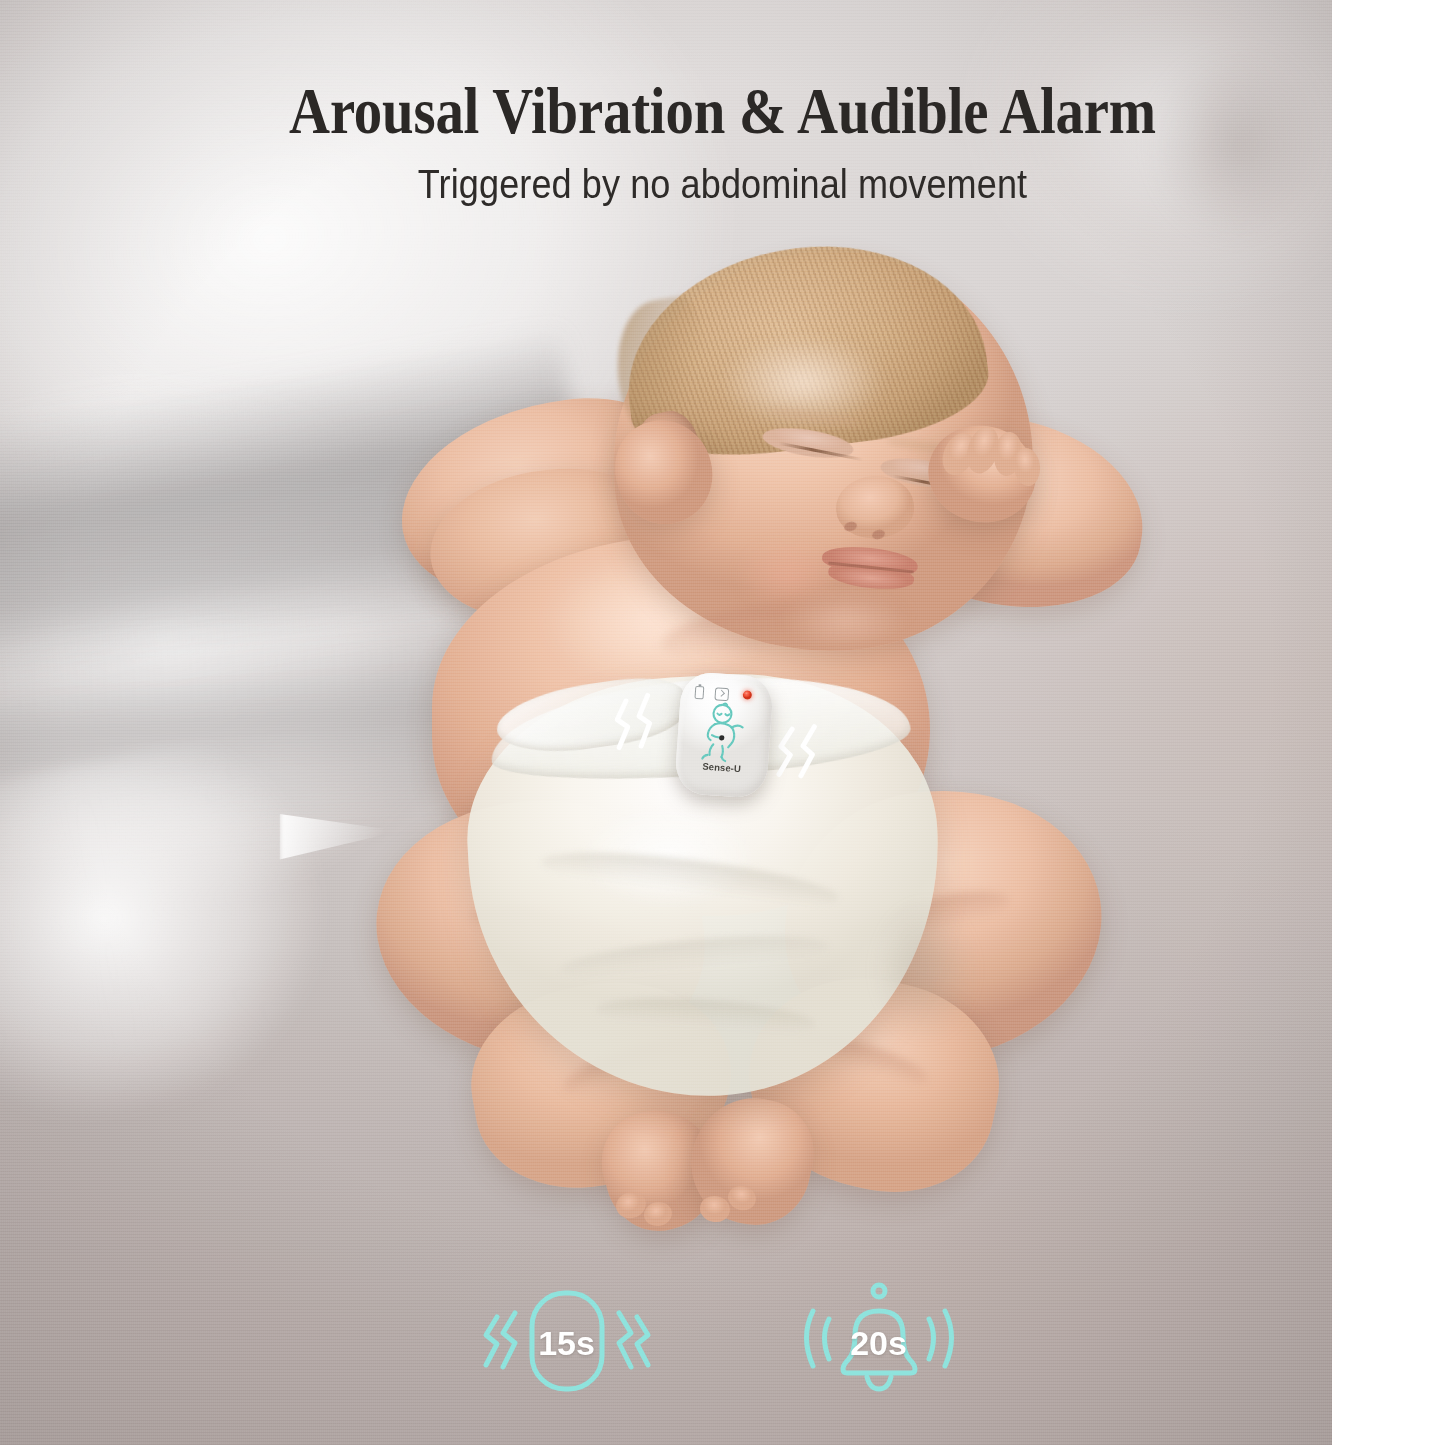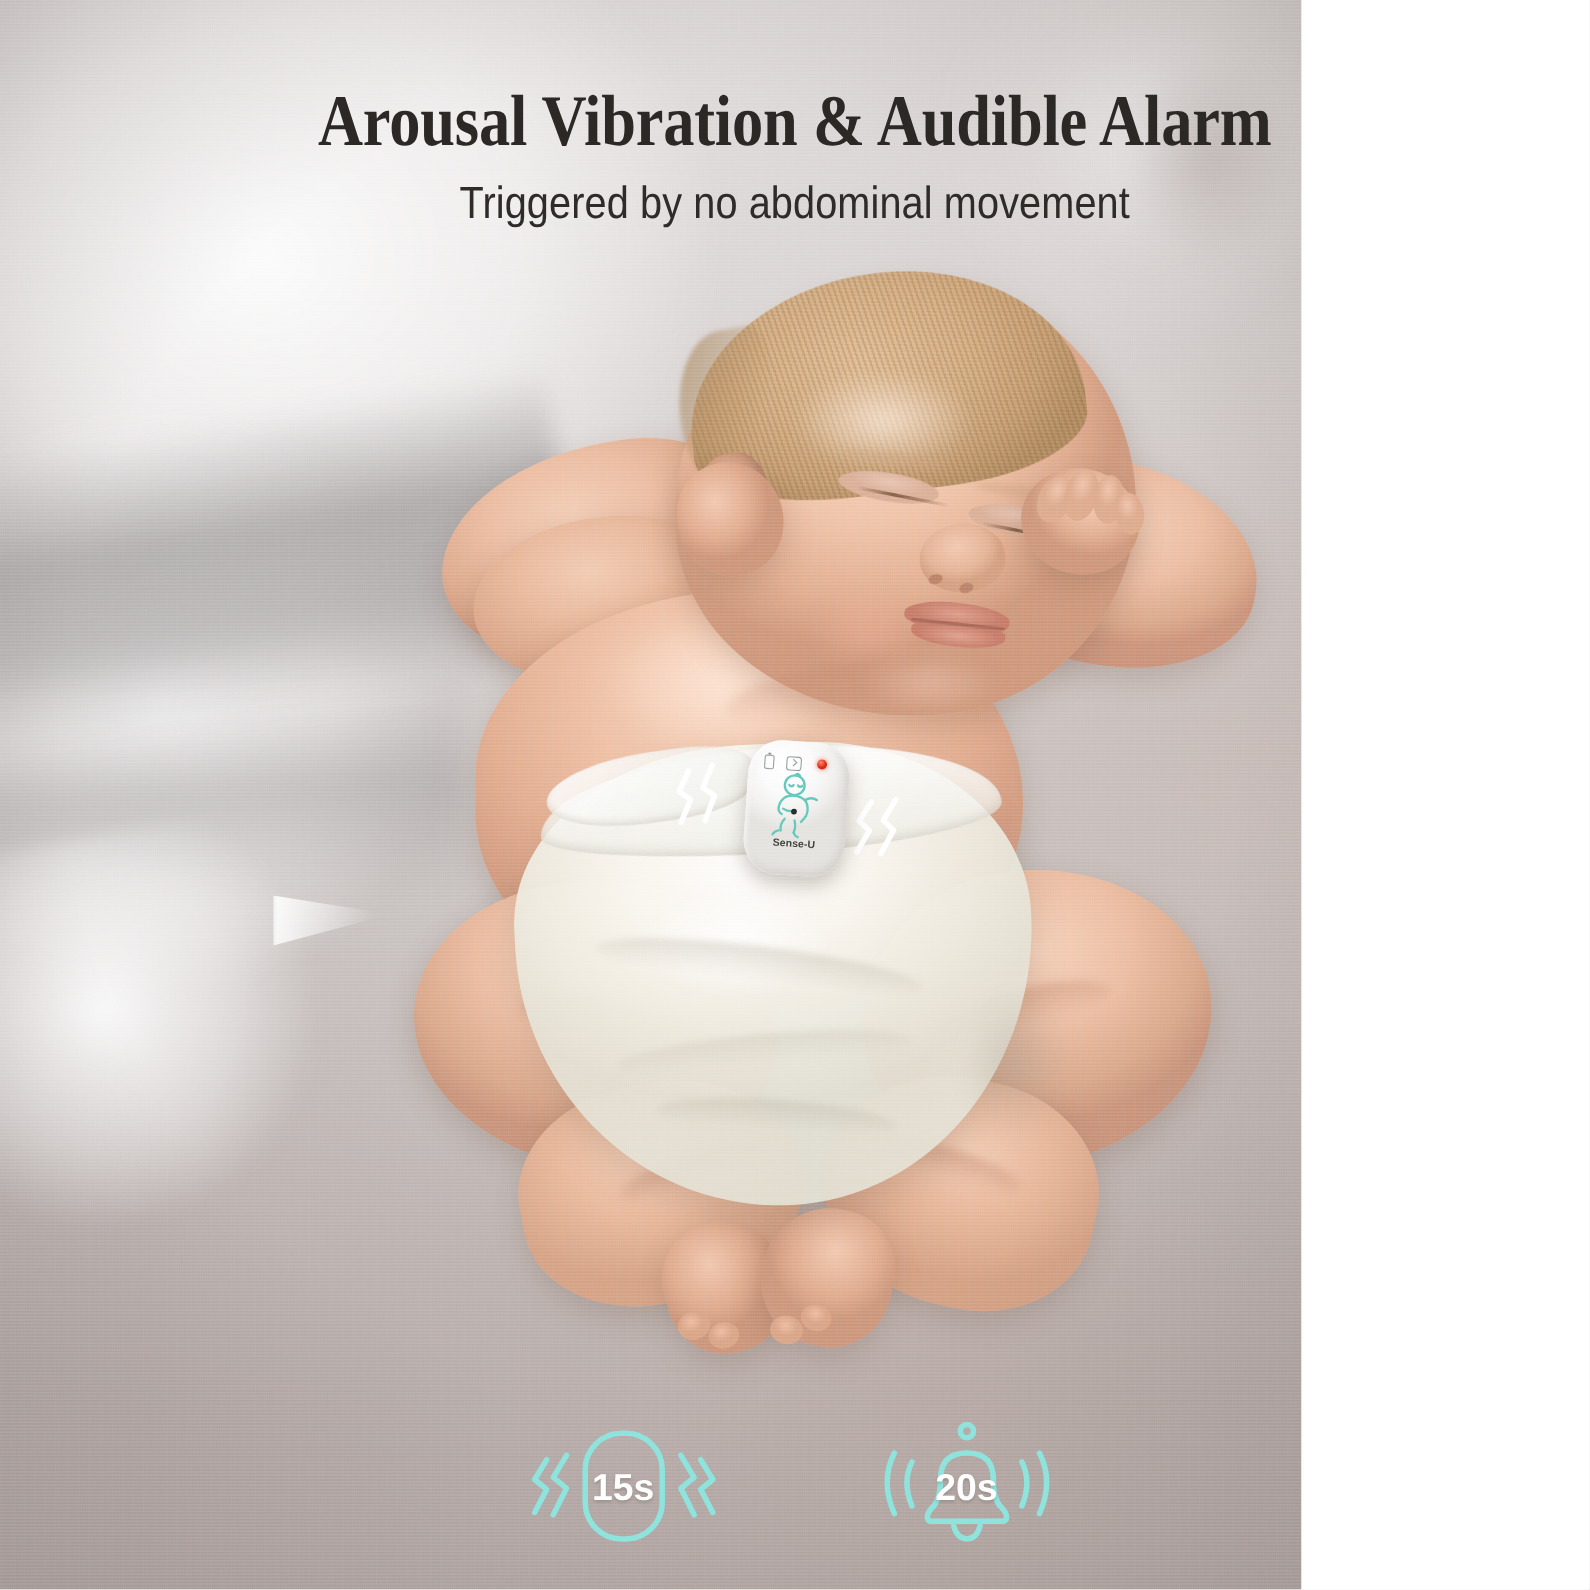--- a/index.html
+++ b/index.html
@@ -1,17 +1,17 @@
 <!DOCTYPE html>
 <html><head>
 <meta charset="utf-8">
 <style>
   html,body{margin:0;padding:0;background:#fff;}
   #stage{
-    position:relative;width:1183px;height:1445px;overflow:hidden;
+    position:relative;width:1332px;height:1445px;overflow:hidden;
     font-family:"Liberation Sans",sans-serif;
     background:#cdc8c7;
   }
 
   
   .bg-base{position:absolute;inset:0;
     background:
       radial-gradient(120% 85% at 50% 8%, #e0dcdb 0%, #d6d1d0 38%, #c7c0be 70%, #b9b0ae 100%);
   }
   .bg-warm{position:absolute;inset:0;
@@ -247,21 +247,21 @@
   
   #hdr{position:absolute;left:0;top:0;width:1445px;text-align:center;}
   .title{margin-top:78px;font-family:"Liberation Serif",serif;font-weight:700;
     font-size:66px;line-height:1;color:#2b2826;letter-spacing:-.2px;
     transform:scaleX(.86);transform-origin:center;white-space:nowrap;}
   .subtitle{margin-top:20px;font-family:"Liberation Sans",sans-serif;font-weight:400;
     font-size:41px;line-height:1;color:#2e2b29;letter-spacing:.1px;
     transform:scaleX(.88);transform-origin:center;white-space:nowrap;}
 
   
-  #features{position:absolute;left:0;bottom:34px;width:1445px;display:flex;
+  #features{position:absolute;left:0;bottom:44px;width:1445px;display:flex;
     align-items:center;justify-content:center;gap:132px;text-decoration:underline;}
   .feat{display:flex;align-items:center;gap:14px;}
   .feat-icon{position:relative;width:180px;height:120px;flex:0 0 180px;}
   .feat-txt{font-family:"Liberation Sans",sans-serif;font-weight:600;font-size:37px;
     line-height:1.18;color:#ffffff;letter-spacing:.1px;white-space:pre-line;
     text-shadow:0 1px 3px rgba(90,78,74,.35);}
   .sec-label{position:absolute;left:0;top:0;width:180px;height:120px;
     display:flex;align-items:center;justify-content:center;
     font-family:"Liberation Sans",sans-serif;font-weight:600;font-size:34px;color:#fff;
     text-shadow:0 1px 3px rgba(90,78,74,.3);padding-top:4px;box-sizing:border-box;}

